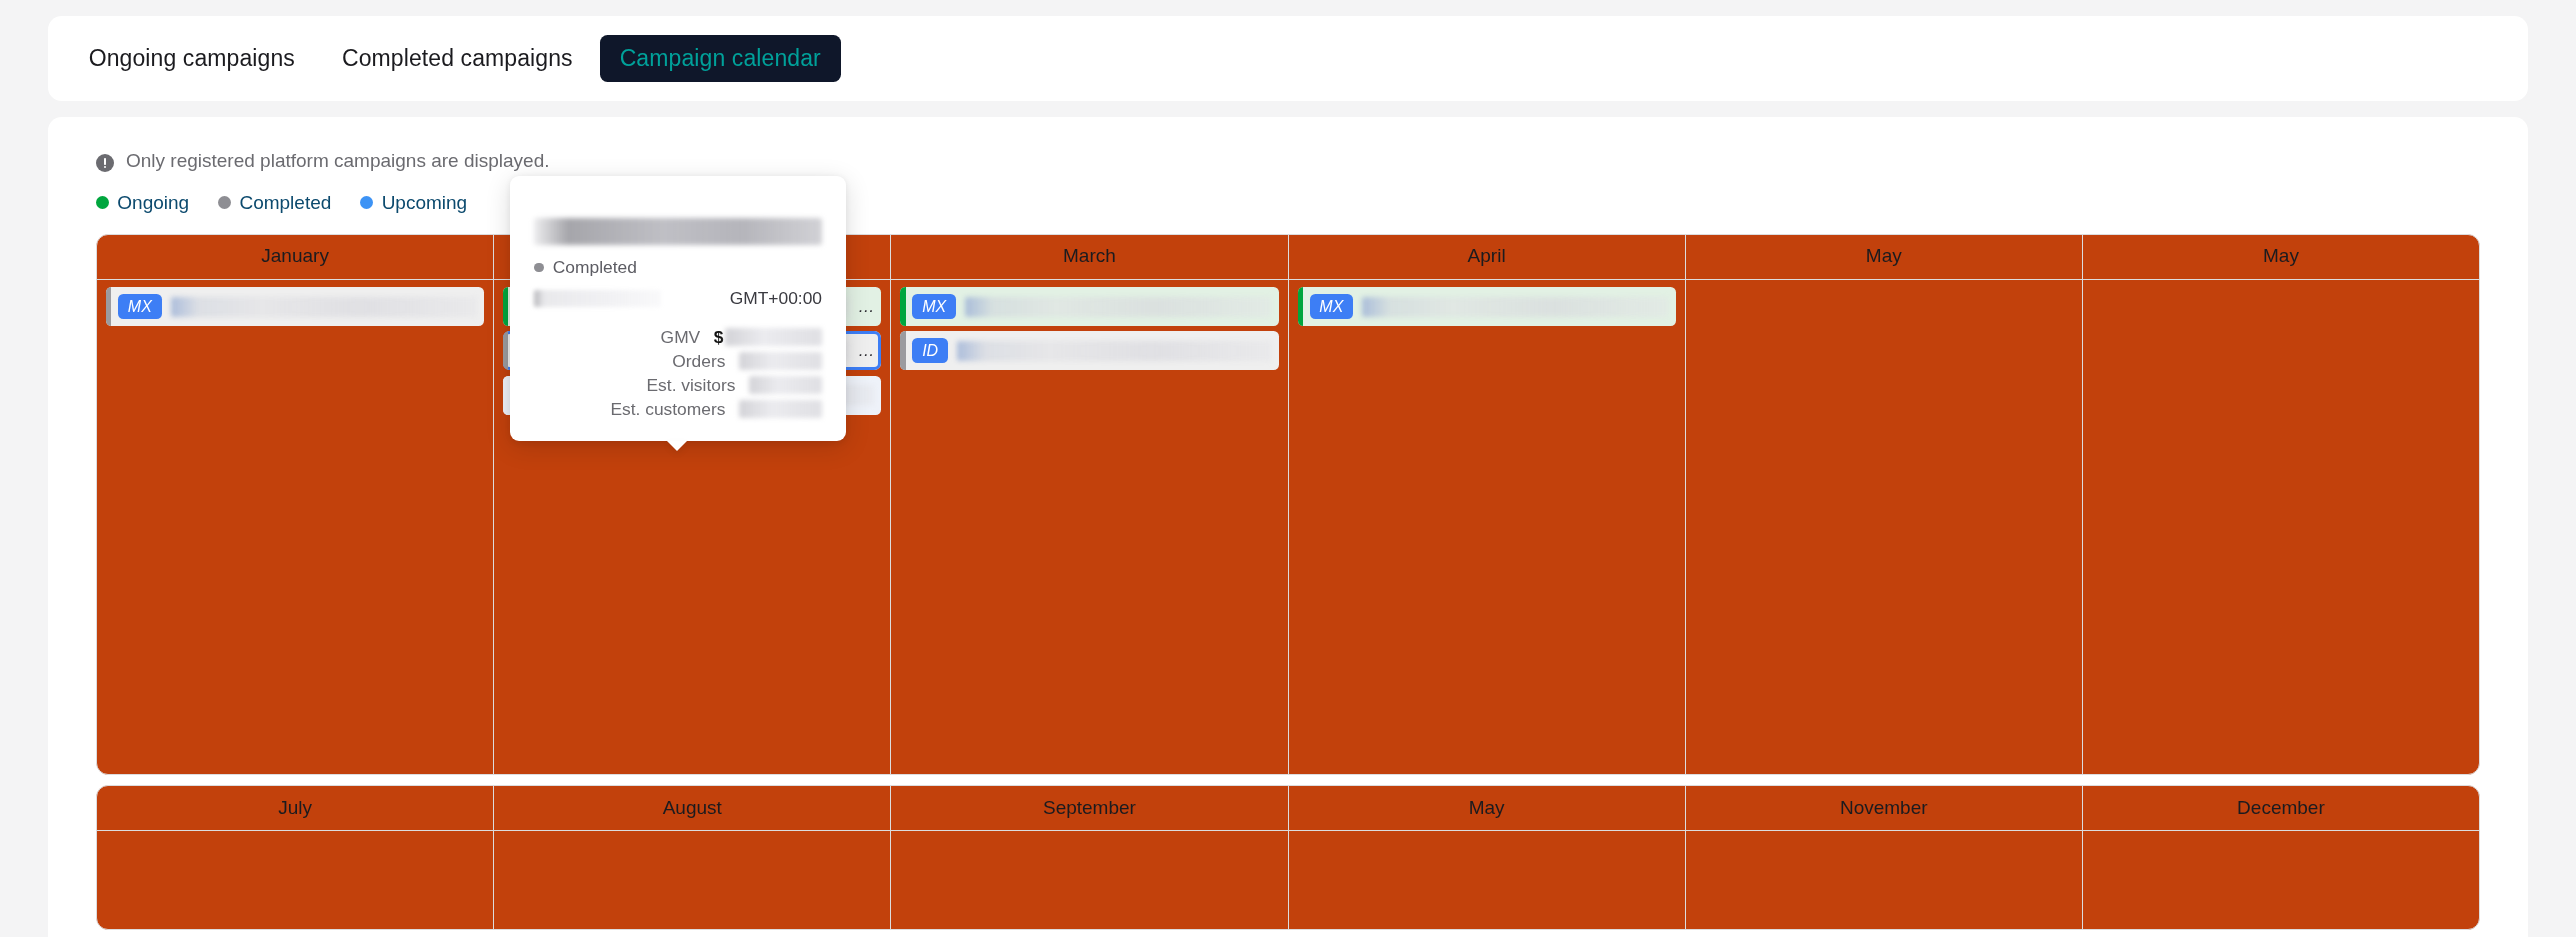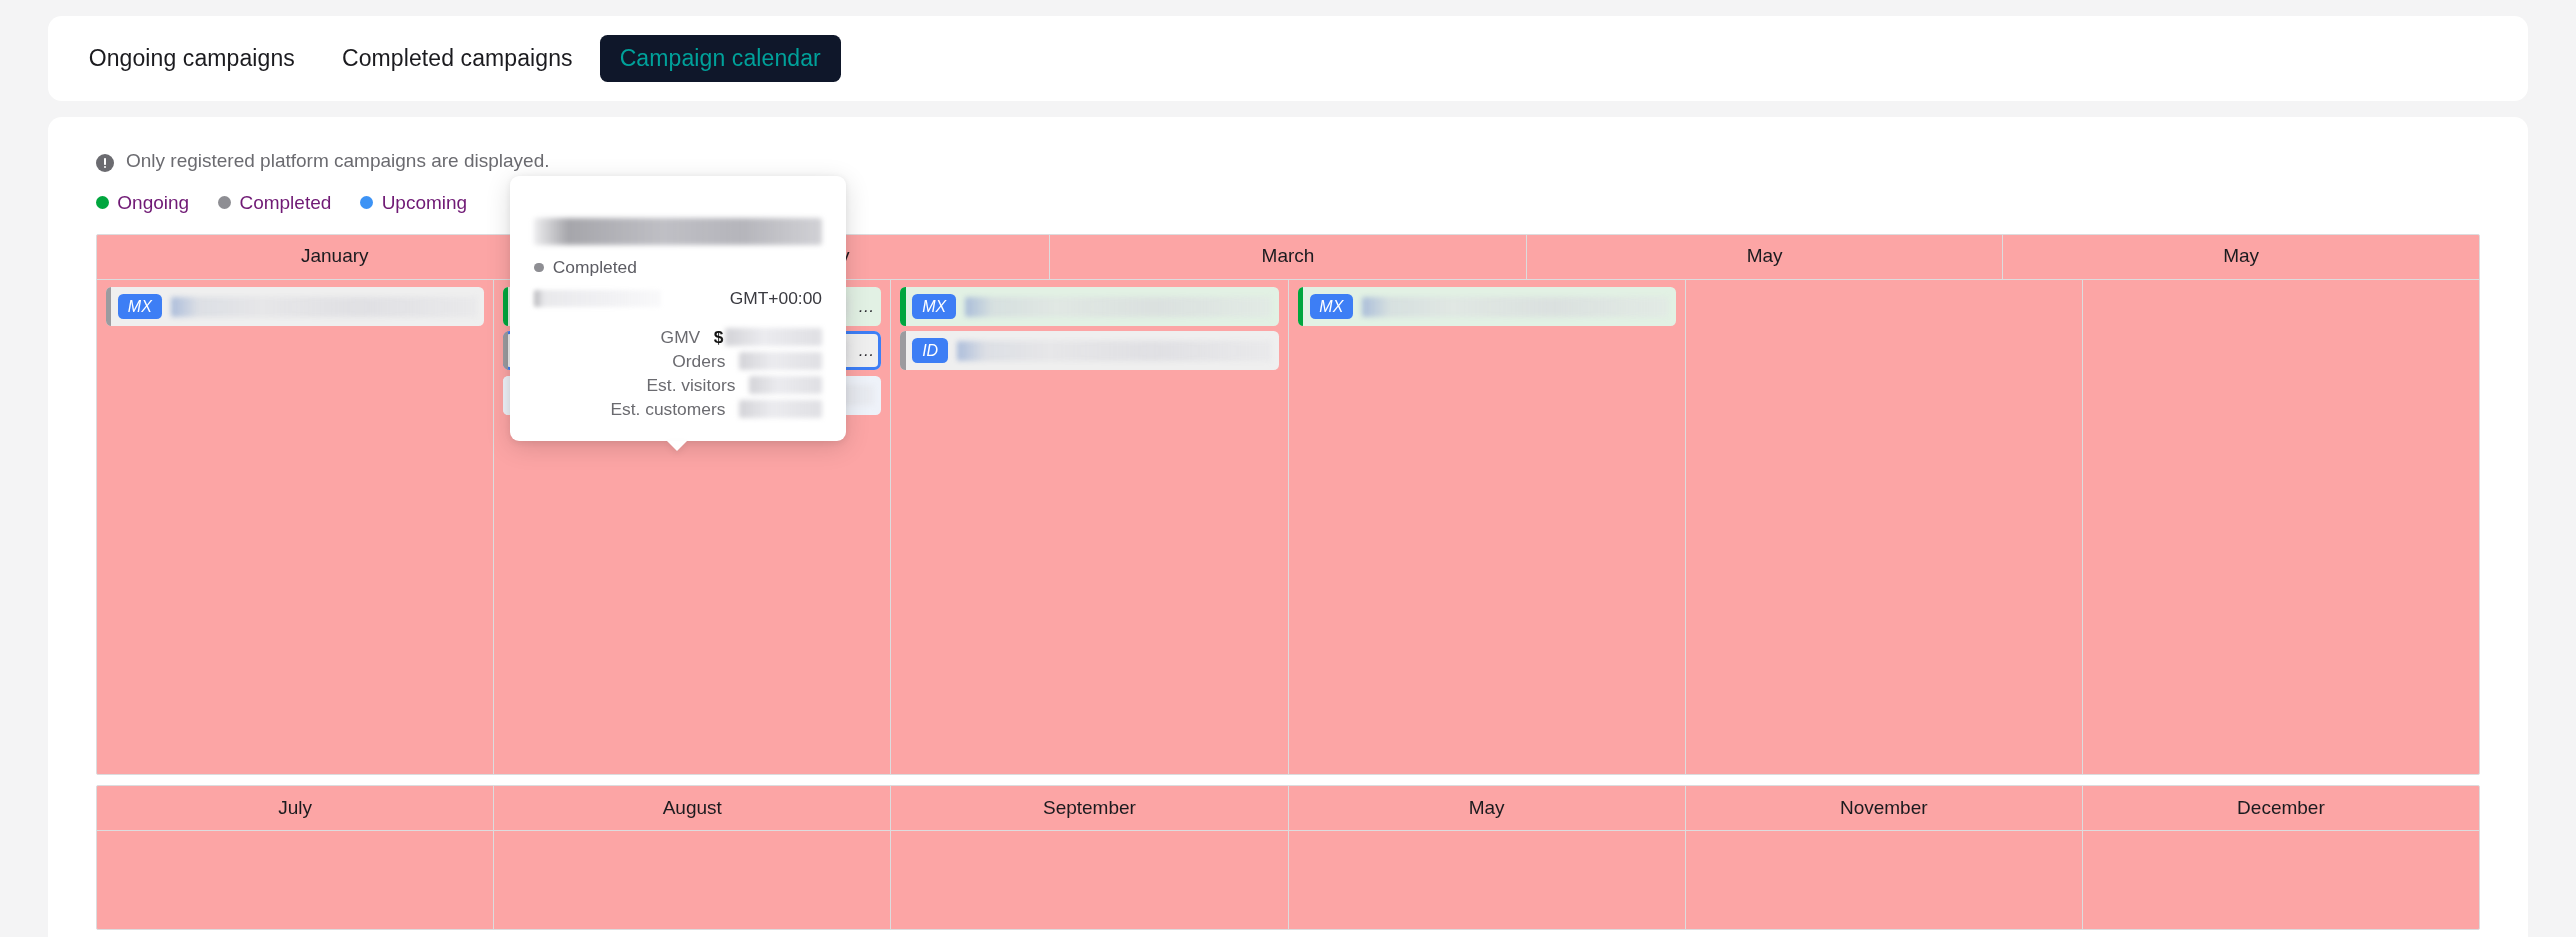--- a/index.html
+++ b/index.html
@@ -93,30 +93,30 @@
     align-items: center;
     gap: 8.3px;
   }
   .legend-dot {
     width: 13px; height: 13px;
     border-radius: 50%;
     flex: 0 0 auto;
   }
   .legend-label {
     font-size: 19px;
-    color: #701a75;
+    color: #0c4a6e;
   }
 
   
   .cal {
     margin-top: 19.7px;
     border: 0.8px solid #dcdcde;
-    border-radius: 2px;
+    border-radius: 12px;
     overflow: hidden;
-    background: #fca5a5;
+    background: #c2410c;
   }
   .cal-head {
     display: flex;
     border-bottom: 0.8px solid #dcdcde;
   }
   .cal-head .mcell {
     flex: 1 1 0;
     text-align: center;
     font-size: 19px;
     color: #1b1b1f;
@@ -349,20 +349,21 @@
       <span class="legend-dot" style="background:#3d93f5"></span>
       <span class="legend-label">Upcoming</span>
     </div>
   </div>
 
   <div class="cal grid-top">
     <div class="cal-head">
       <div class="mcell">January</div>
       <div class="mcell">February</div>
       <div class="mcell">March</div>
+      <div class="mcell">April</div>
       <div class="mcell">May</div>
       <div class="mcell">May</div>
     </div>
     <div class="cal-body">
 
       <div class="bcell">
         <div class="bar completed">
           <span class="cc-badge">MX</span>
           <span class="blur-name"></span>
         </div>

